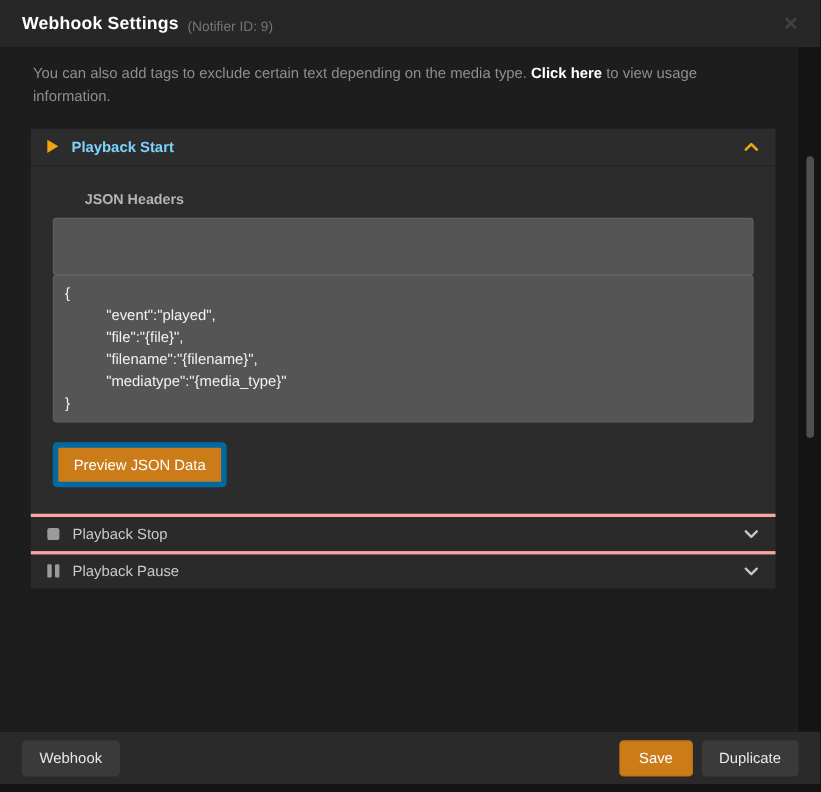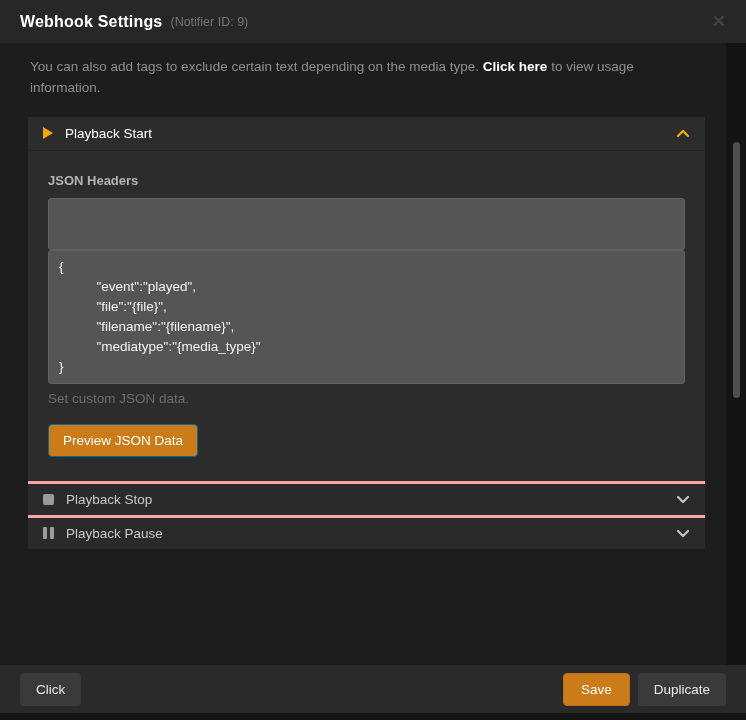--- a/index.html
+++ b/index.html
@@ -13,21 +13,21 @@
     overflow: hidden;
   }
 
   
   .modal-header {
     height: 43px; flex: 0 0 43px;
     background: #272727;
     display: flex; align-items: center;
     padding: 0 20px;
   }
-  .title-wrap { display: flex; align-items: center; gap: 8px; }
+  .title-wrap { display: flex; align-items: flex-end; gap: 8px; }
   .modal-title { color: #ffffff; font-size: 16px; font-weight: bold; letter-spacing: .2px; }
   .notifier-id { color: #757575; font-size: 12.5px; }
   .close-btn {
     margin-left: auto;
     color: #424242; font-size: 17px; font-weight: bold;
     line-height: 1; cursor: pointer; user-select: none;
   }
 
   
   .modal-body {
@@ -58,21 +58,21 @@
     height: 34px;
     background: #2c2c2c;
     display: flex; align-items: center;
     padding: 0 15px;
     cursor: pointer;
   }
   .panel-heading .label { font-size: 13.5px; margin-left: 12px; }
   .panel-heading .chev { margin-left: auto; display: flex; align-items: center; }
 
   .heading-active { border-bottom: 1px solid #242424; }
-  .heading-active .label { color: #ffffff; }
+  .heading-active .label { color: #7dd3fc; font-weight: bold; }
 
   .heading-collapsed { border-top: 3px solid #fca5a5; background: #2a2a2a; }
   .heading-collapsed .label { color: #c9c9c9; }
 
   
   .play-icon {
     width: 0; height: 0;
     border-left: 10px solid #f0a613;
     border-top: 6px solid transparent;
     border-bottom: 6px solid transparent;
@@ -82,20 +82,21 @@
   .pause-icon span { width: 4px; height: 12px; background: #9b9b9b; border-radius: 1px; }
 
   .panel-body {
     background: #2c2c2c;
     padding: 22px 20px 24px 20px;
   }
 
   .field-label {
     color: #b4b4b4; font-size: 13px; font-weight: bold;
     margin-bottom: 10px;
+    margin-left: 29px;
   }
   .json-textarea {
     display: block;
     width: 100%;
     background: #555555;
     border: 1px solid #616161;
     border-radius: 3px;
     color: #f2f2f2;
     font-family: "Liberation Sans", sans-serif;
     font-size: 13.5px; line-height: 20px;
@@ -107,21 +108,21 @@
   }
   .ta-headers { height: 52px; }
   .ta-data { height: 134px; }
   .help-text { color: #6d6d6d; font-size: 13.5px; margin-top: 7px; }
   .field-gap { margin-top: 25px; }
 
   .preview-btn {
     margin-top: 18px;
     display: inline-block;
     background: #cc7b19;
-    border: 1px solid #0369a1;
+    border: 5px solid #0369a1;
     border-radius: 4px;
     color: #ffffff; font-size: 13.5px;
     font-family: "Liberation Sans", sans-serif;
     padding: 8px 14px;
     cursor: pointer;
   }
 
   
   .modal-footer {
     flex: 0 0 48px;
@@ -178,21 +179,20 @@
       <div class="panel-body">
         <div class="field-label">JSON Headers</div>
         <textarea class="json-textarea ta-headers" spellcheck="false" style=""></textarea>
 
         <textarea class="json-textarea ta-data" spellcheck="false" style="">{
 	"event":"played",
 	"file":"{file}",
 	"filename":"{filename}",
 	"mediatype":"{media_type}"
 }</textarea>
-        <div class="help-text">Set custom JSON data.</div>
 
         <button class="preview-btn">Preview JSON Data</button>
       </div>
 
       <div class="panel-heading heading-collapsed">
         <span class="stop-icon"></span>
         <span class="label">Playback Stop</span>
         <span class="chev">
           <svg class="chev-svg" width="14" height="9" viewBox="0 0 14 9">
             <polyline points="2,2 7,7 12,2" fill="none" stroke="#c4c4c4" stroke-width="2.2" stroke-linecap="round" stroke-linejoin="round"></polyline>
@@ -214,20 +214,20 @@
       </div>
 
     </div>
 
     <div class="scroll-gutter">
       <div class="scroll-thumb"></div>
     </div>
   </div>
 
   <div class="modal-footer">
-    <button class="btn btn-dark">Click</button>
+    <button class="btn btn-dark">Webhook</button>
     <button class="btn btn-save">Save</button>
     <button class="btn btn-dark">Duplicate</button>
   </div>
 
   <div class="bottom-strip"></div>
 
 </div>
 
 </body></html>

